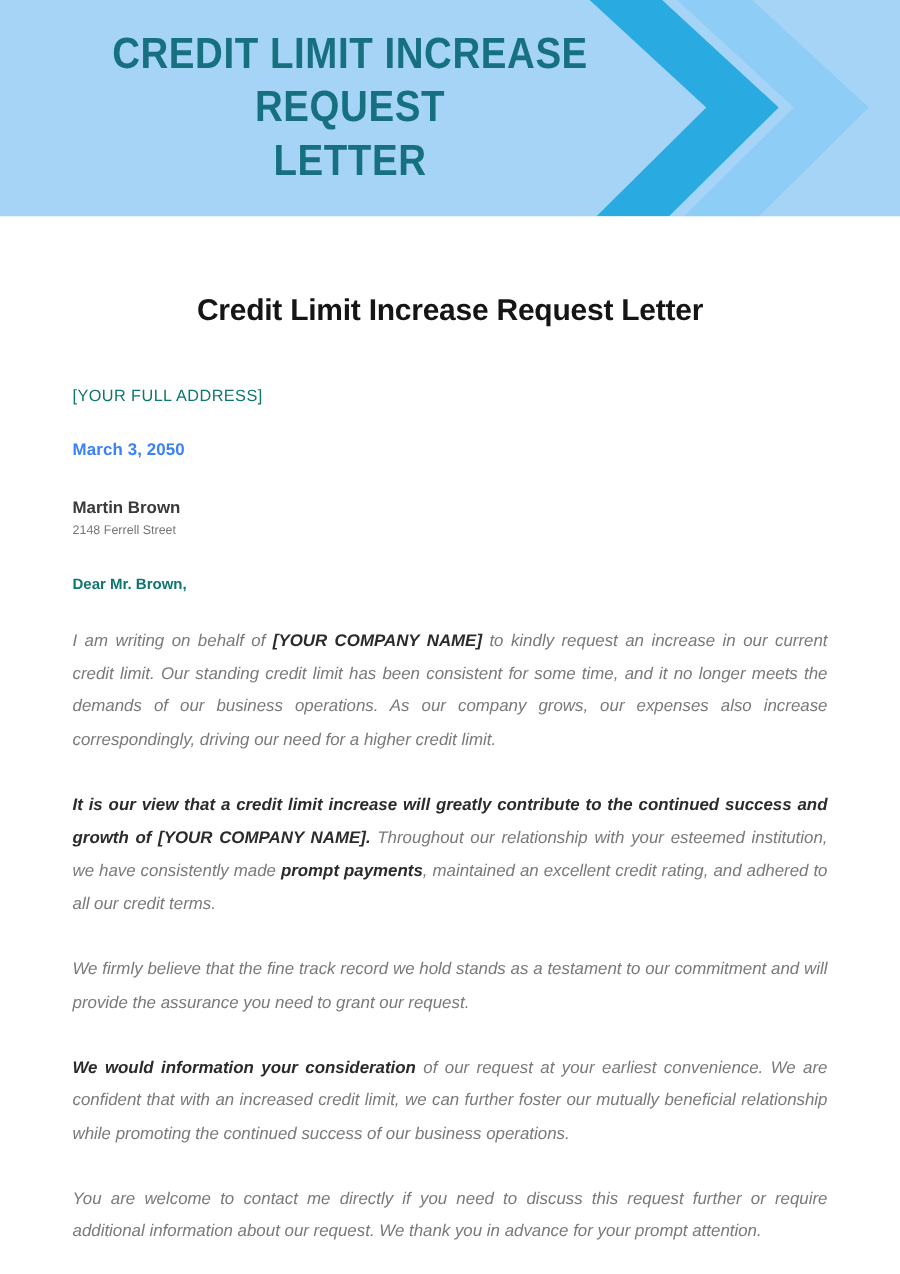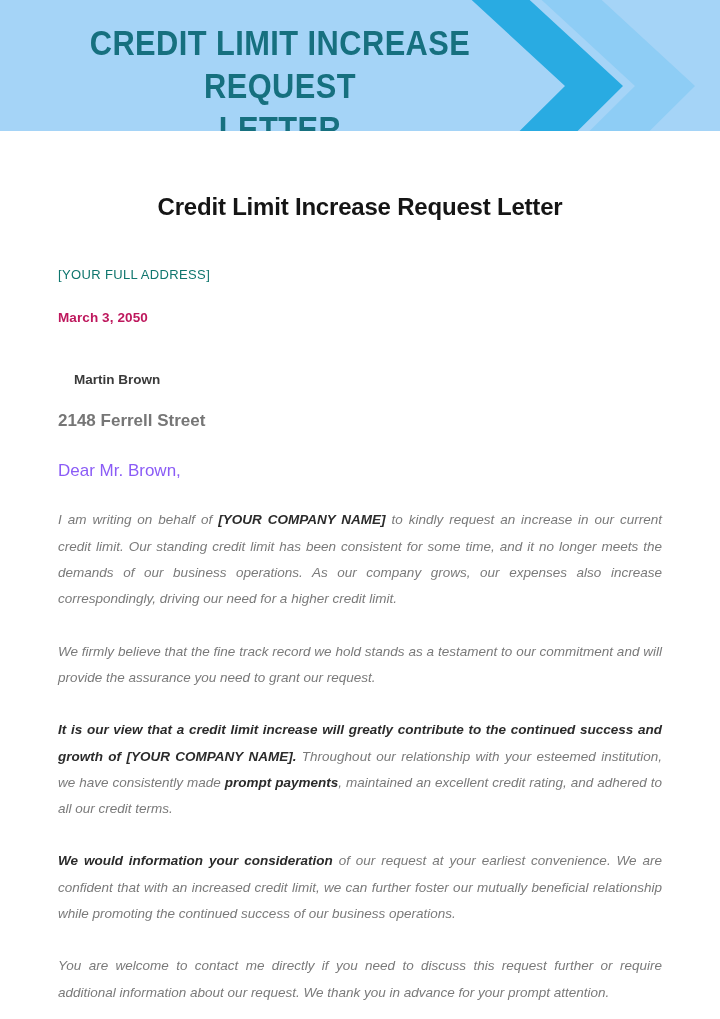--- a/index.html
+++ b/index.html
@@ -19,21 +19,21 @@
     width: 720px;
     height: 1019px;
     background: #ffffff;
     overflow: hidden;
   }
 
   
   .banner {
     position: relative;
     width: 720px;
-    height: 131px;
+    height: 173px;
     background: #a5d4f7;
     overflow: hidden;
   }
   .chevrons {
     position: absolute;
     top: 0;
     right: 0;
     width: 260px;
     height: 173px;
     pointer-events: none;
@@ -87,50 +87,49 @@
     margin: 0;
     padding-top: 46px;
     color: #0f766e;
     font-size: 13px;
     letter-spacing: 0.35px;
   }
 
   .letter-date {
     margin: 0;
     padding-top: 28px;
-    color: #be185d;
+    color: #3b82f6;
     font-size: 13.5px;
     font-weight: bold;
     letter-spacing: 0.1px;
   }
 
   .recipient {
     padding-top: 28px;
   }
   .recipient-name {
-    margin: 16px;
+    margin: 0;
     color: #3a3a3a;
     font-size: 13.5px;
     font-weight: bold;
     line-height: 1.65;
   }
   .recipient-line {
     margin: 0;
     color: #767676;
-    font-size: 17px;
+    font-size: 10px;
     line-height: 1.65;
-    font-weight: bold;
   }
 
   .salutation {
     margin: 0;
     padding-top: 26px;
-    color: #8b5cf6;
-    font-size: 17px;
-    font-weight: normal;
+    color: #0f766e;
+    font-size: 12px;
+    font-weight: bold;
   }
 
   .para {
     margin: 0;
     padding-top: 26px;
     color: #7a7a7a;
     font-size: 13.5px;
     line-height: 1.95;
     text-align: justify;
     font-style: italic;
@@ -168,20 +167,20 @@
 
     <div class="recipient">
       <p class="recipient-name">Martin Brown</p>
       <p class="recipient-line">2148 Ferrell Street</p>
     </div>
 
     <p class="salutation">Dear Mr. Brown,</p>
 
     <div id="paragraph-host">
         <p class="para"><span>I am writing on behalf of </span><b>[YOUR COMPANY NAME]</b><span> to kindly request an increase in our current credit limit. Our standing credit limit has been consistent for some time, and it no longer meets the demands of our business operations. As our company grows, our expenses also increase correspondingly, driving our need for a higher credit limit.</span></p>
+        <p class="para"><b>It is our view that a credit limit increase will greatly contribute to the continued success and growth of [YOUR COMPANY NAME].</b><span> Throughout our relationship with your esteemed institution, we have consistently made </span><b>prompt payments</b><span>, maintained an excellent credit rating, and adhered to all our credit terms.</span></p>
         <p class="para"><span>We firmly believe that the fine track record we hold stands as a testament to our commitment and will provide the assurance you need to grant our request.</span></p>
-        <p class="para"><b>It is our view that a credit limit increase will greatly contribute to the continued success and growth of [YOUR COMPANY NAME].</b><span> Throughout our relationship with your esteemed institution, we have consistently made </span><b>prompt payments</b><span>, maintained an excellent credit rating, and adhered to all our credit terms.</span></p>
         <p class="para"><b>We would information your consideration</b><span> of our request at your earliest convenience. We are confident that with an increased credit limit, we can further foster our mutually beneficial relationship while promoting the continued success of our business operations.</span></p>
         <p class="para"><span>You are welcome to contact me directly if you need to discuss this request further or require additional information about our request. We thank you in advance for your prompt attention.</span></p>
       </div>
 
   </div>
 </div>
 
 </body></html>

